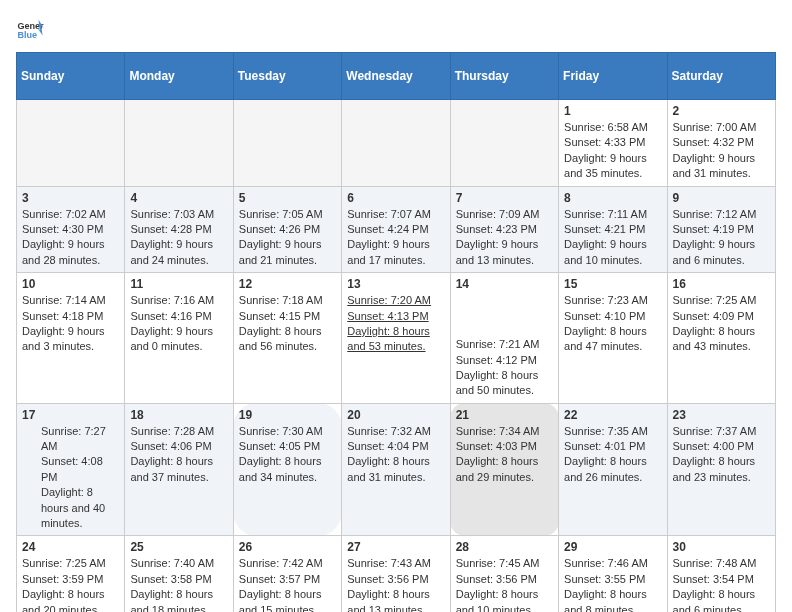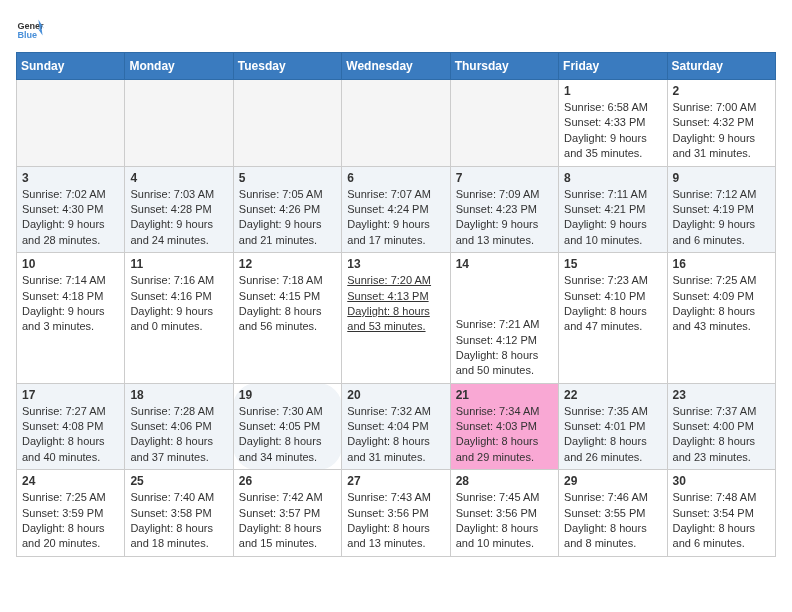--- a/index.html
+++ b/index.html
@@ -41,21 +41,21 @@
     .calendar {
       width: 100%;
       border-collapse: collapse;
       table-layout: fixed;
     }
     .calendar th {
       background: #3a7bbf;
       color: #fff;
       font-size: 12px;
       font-weight: bold;
-      padding: 6px 4px;
+      padding: 16px 4px;
       text-align: left;
       border: 1px solid #2e6ba8;
     }
     .calendar td {
       vertical-align: top;
       border: 1px solid #ccc;
       padding: 4px 5px;
       font-size: 10px;
       color: #333;
       min-height: 80px;
@@ -213,21 +213,21 @@
         <td style="background: rgb(255, 255, 255);">
           <span class="day-number">16</span>
           <div class="day-info" style="white-space: pre-line;">Sunrise: 7:25 AM
 Sunset: 4:09 PM
 Daylight: 8 hours and 43 minutes.</div>
         </td>
       </tr>
       <tr>
         <td style="background: rgb(240, 244, 248);">
           <span class="day-number">17</span>
-          <div class="day-info" style="white-space: pre-line;">Sunrise: 7:27 AM
+          <div class="day-info" style="white-space: pre-line; margin-left: 19px;">Sunrise: 7:27 AM
 Sunset: 4:08 PM
 Daylight: 8 hours and 40 minutes.</div>
         </td>
         <td style="background: rgb(240, 244, 248);">
           <span class="day-number">18</span>
           <div class="day-info" style="white-space: pre-line;">Sunrise: 7:28 AM
 Sunset: 4:06 PM
 Daylight: 8 hours and 37 minutes.</div>
         </td>
         <td style="background: rgb(240, 244, 248); border-radius: 24px;">
@@ -235,21 +235,21 @@
           <div class="day-info" style="white-space: pre-line;">Sunrise: 7:30 AM
 Sunset: 4:05 PM
 Daylight: 8 hours and 34 minutes.</div>
         </td>
         <td style="background: rgb(240, 244, 248);">
           <span class="day-number">20</span>
           <div class="day-info" style="white-space: pre-line;">Sunrise: 7:32 AM
 Sunset: 4:04 PM
 Daylight: 8 hours and 31 minutes.</div>
         </td>
-        <td style="background: #f9a8d4;">
+        <td style="background: #e5e5e5; border-radius: 15px;">
           <span class="day-number">21</span>
           <div class="day-info" style="white-space: pre-line;">Sunrise: 7:34 AM
 Sunset: 4:03 PM
 Daylight: 8 hours and 29 minutes.</div>
         </td>
         <td style="background: rgb(240, 244, 248);">
           <span class="day-number">22</span>
           <div class="day-info" style="white-space: pre-line;">Sunrise: 7:35 AM
 Sunset: 4:01 PM
 Daylight: 8 hours and 26 minutes.</div>

